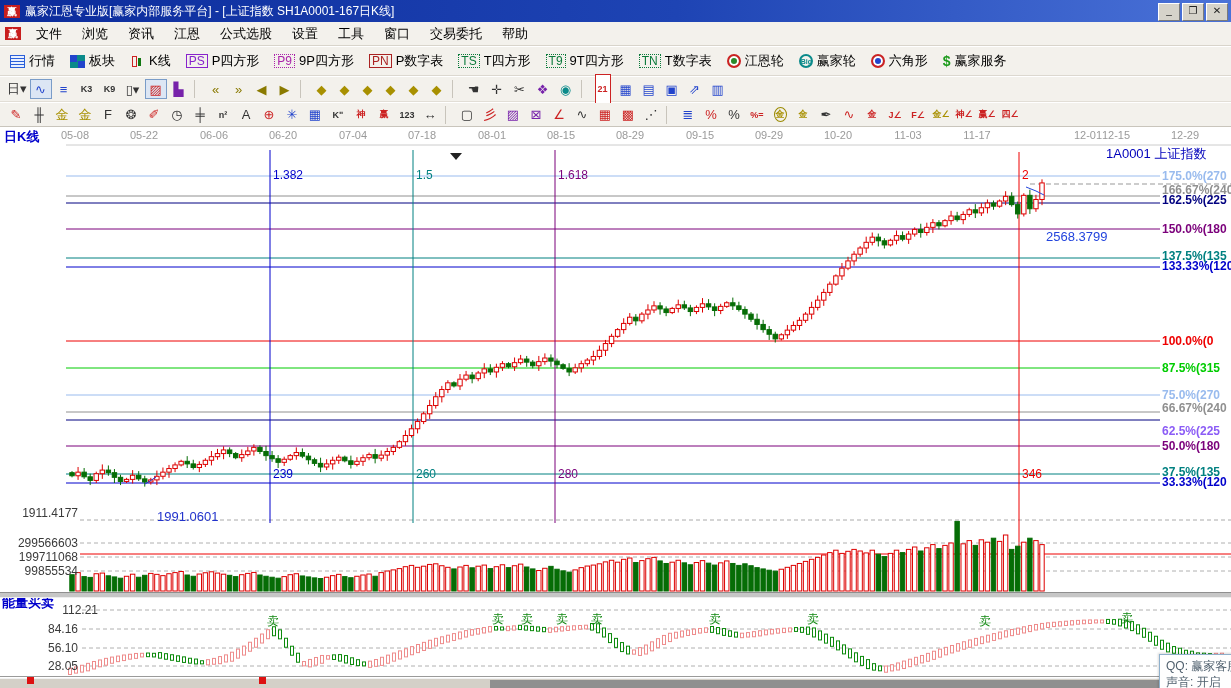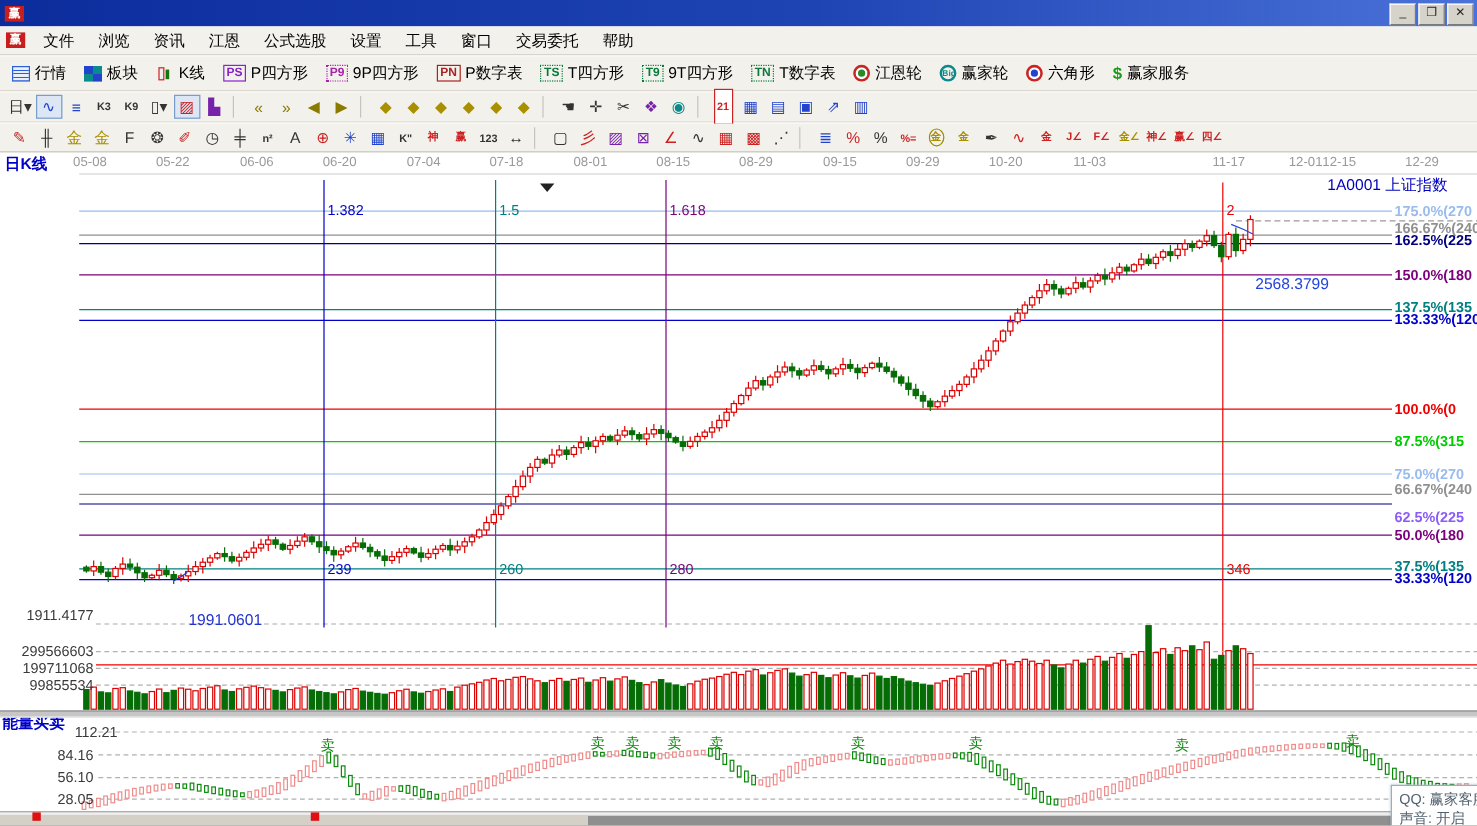--- a/index.html
+++ b/index.html
@@ -29,21 +29,21 @@
   .ic-table{border:1px solid #2b5fd9;background:repeating-linear-gradient(to bottom,#e8f0ff 0 2px,#2b5fd9 2px 3px);}
   .ic-blocks{background:conic-gradient(#0a8a8a 0 25%,#2244cc 0 50%,#0a8a8a 0 75%,#2244cc 0);}
   .ic-kline::before{content:"";position:absolute;left:2px;top:1px;width:3px;height:9px;border:1px solid #cc2222;}
   .ic-kline::after{content:"";position:absolute;left:8px;top:3px;width:3px;height:8px;background:#117711;}
   .ic-wheel{width:14px;height:14px;border-radius:50%;border:2px solid #c22;
     box-shadow:inset 0 0 0 2px #fff,inset 0 0 0 6px #2a8a2a;}
   .ic-wheel.blue{box-shadow:inset 0 0 0 2px #fff,inset 0 0 0 6px #2244cc;}
   .ic-bigwheel{width:14px;height:14px;border-radius:50%;border:2px solid #0a8a8a;color:#0a8a8a;
     font-size:7px;text-align:center;line-height:12px;font-weight:bold;}
   .ic-dollar{width:auto;color:#1a9a1a;font-weight:bold;font-size:14px;line-height:13px;}
-  .badge{font-size:10px;font-weight:bold;padding:0 2px;height:12px;line-height:12px;display:inline-block;}
+  .badge{font-size:12px;font-weight:normal;padding:0 2px;height:12px;line-height:12px;display:inline-block;}
   .badge.p{color:#8822cc;border:1px solid #8822cc;}
   .badge.p9{color:#aa22aa;border:1px dotted #aa22aa;}
   .badge.pn{color:#aa2222;border:1px solid #aa2222;}
   .badge.t{color:#0a7a3a;border:1px dotted #0a7a3a;}
   
   .trow{position:absolute;left:0;width:100%;background:#f3f1ec;display:flex;align-items:center;
     padding-left:5px;box-sizing:border-box;gap:1px;}
   #trow1{top:77px;height:25px;border-bottom:1px solid #e2ded6;}
   #trow2{top:103px;height:24px;border-bottom:1px solid #c9c5bc;}
   .tbtn{min-width:22px;height:20px;display:flex;align-items:center;justify-content:center;
@@ -78,20 +78,21 @@
     border:1px solid #8fb0cc;font-size:12px;color:#50606e;padding:3px 6px;line-height:16px;
     box-sizing:border-box;box-shadow:-1px -1px 2px rgba(0,0,0,.15);white-space:nowrap;overflow:hidden;}
 </style>
 </head>
 <body>
 
 <div id="app">
 
   <div class="titlebar">
     <span class="applogo">赢</span>
+    <span>赢家江恩专业版[赢家内部服务平台] - [上证指数  SH1A0001-167日K线]</span>
     <span class="winbtns">
       <span class="winbtn">_</span>
       <span class="winbtn">❐</span>
       <span class="winbtn">✕</span>
     </span>
   </div>
 
   <div class="menubar" id="menubar">
     <span class="applogo">赢</span>
   <span class="menuitem">文件</span>
@@ -1113,21 +1114,21 @@
       <span class="datelab" style="left: 283px;">06-20</span>
       <span class="datelab" style="left: 353px;">07-04</span>
       <span class="datelab" style="left: 422px;">07-18</span>
       <span class="datelab" style="left: 492px;">08-01</span>
       <span class="datelab" style="left: 561px;">08-15</span>
       <span class="datelab" style="left: 630px;">08-29</span>
       <span class="datelab" style="left: 700px;">09-15</span>
       <span class="datelab" style="left: 769px;">09-29</span>
       <span class="datelab" style="left: 838px;">10-20</span>
       <span class="datelab" style="left: 908px;">11-03</span>
-      <span class="datelab" style="left: 1024px;">11-17</span>
+      <span class="datelab" style="left: 977px;">11-17</span>
       <span class="datelab" style="left: 1088px;">12-01</span>
       <span class="datelab" style="left: 1116px;">12-15</span>
       <span class="datelab" style="left: 1185px;">12-29</span>
     </div>
   <div class="lab" id="symbol-label">1A0001  上证指数</div>
   <div id="gann-labels">
       <div class="glabel" style="top: 169px; color: rgb(153, 187, 238);">175.0%(270</div>
       <div class="glabel" style="top: 183px; color: rgb(144, 144, 144);">166.67%(240</div>
       <div class="glabel" style="top: 193px; color: rgb(0, 0, 128);">162.5%(225</div>
       <div class="glabel" style="top: 222px; color: rgb(123, 0, 123);">150.0%(180</div>

